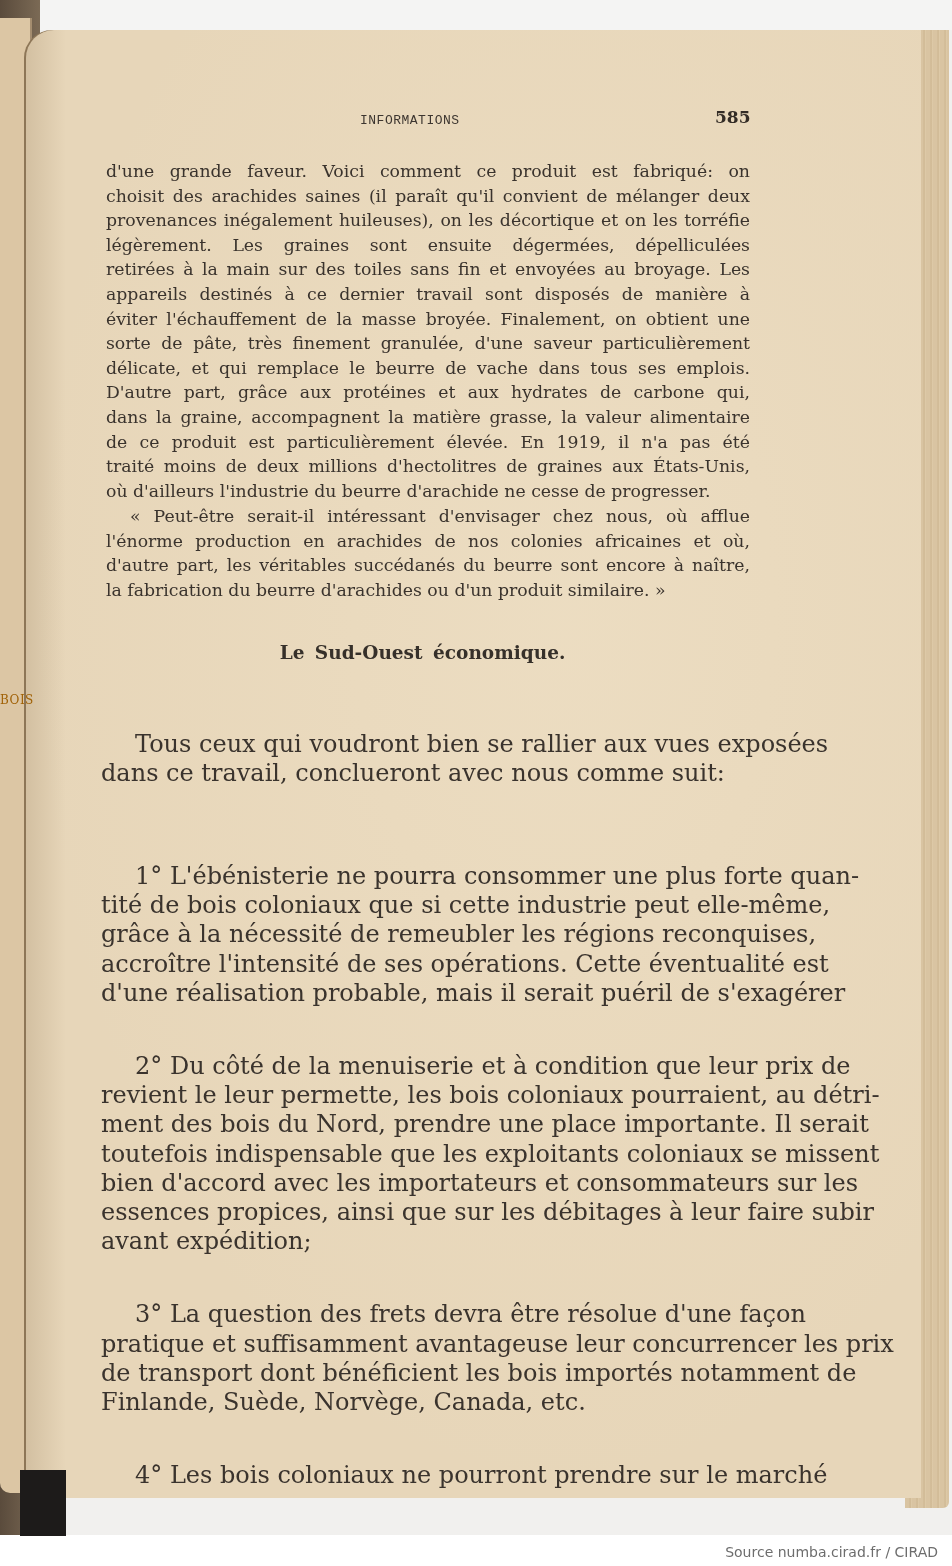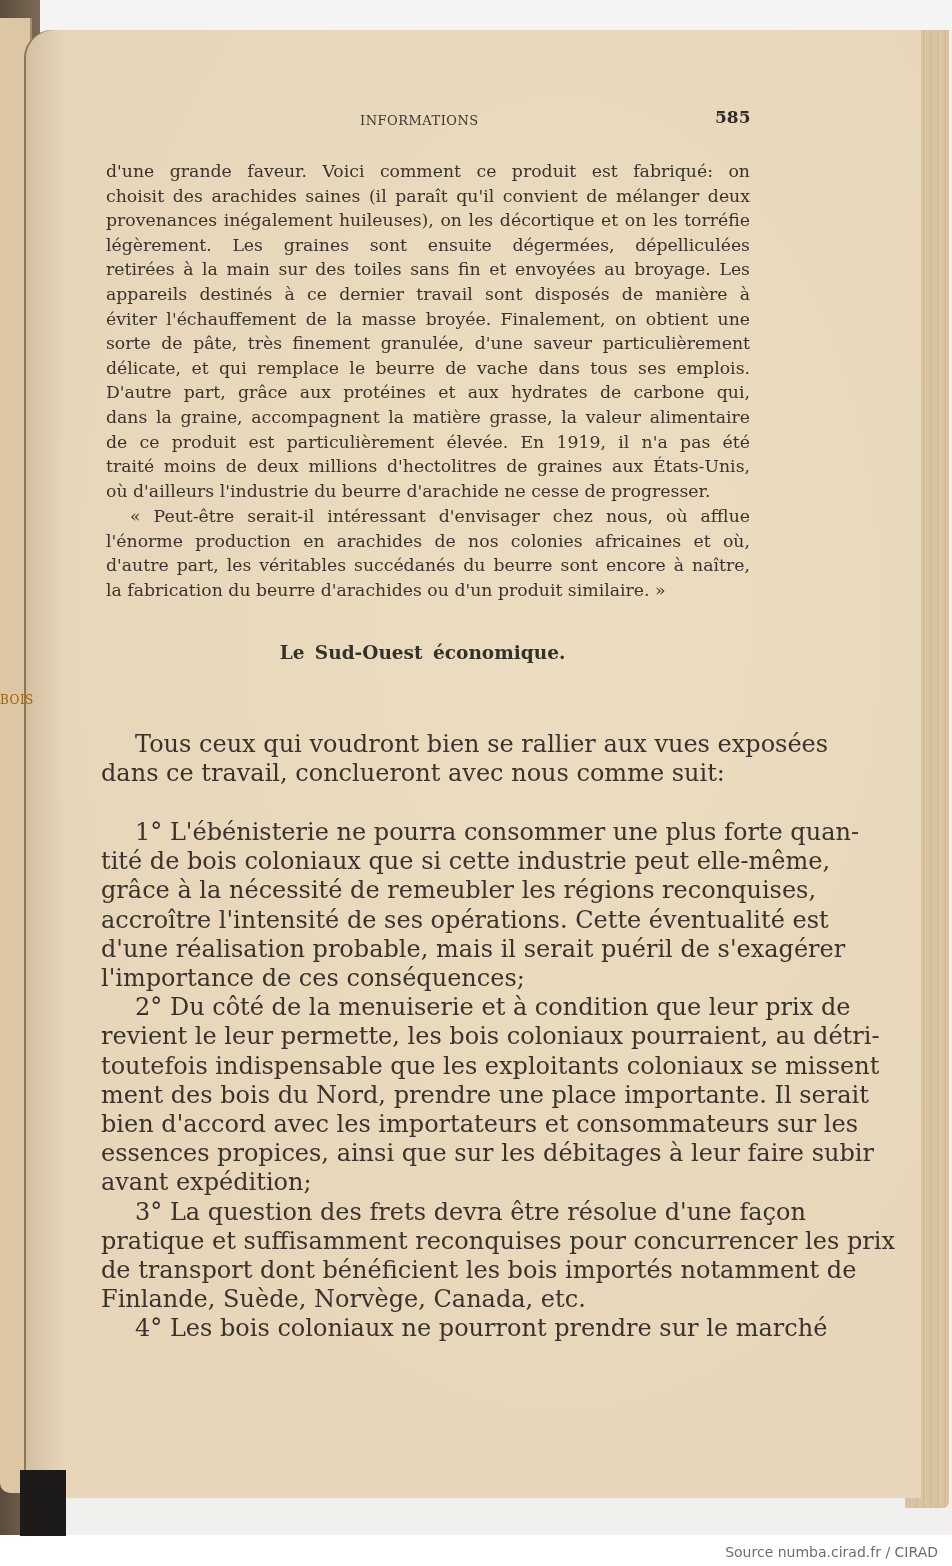--- a/index.html
+++ b/index.html
@@ -63,20 +63,21 @@
       border-top-left-radius: 28px;
       border-bottom-left-radius: 22px;
       box-shadow: -2px 0 0 #8d7657;
     }
     .running-head {
       position: absolute;
       left: 360px; top: 113px;
       font-size: 13px;
       letter-spacing: 0.5px;
       color: #3d3630;
+      font-family: Liberation Mono, monospace;
     }
     .page-number {
       position: absolute;
       left: 715px; top: 107px;
       font-size: 17px;
       font-weight: bold;
       color: #332c26;
     }
     .text-block {
       position: absolute;
@@ -138,21 +139,21 @@
       text-align-last: justify;
     }
     .body-2 .line.last {
       text-align-last: left;
     }
     .body-2 .line.indent {
       padding-left: 34px;
     }
     .intro { top: 730px; }
     .items { top: 818px; }
-    .item { margin-bottom: 0; }
+    .item { margin-bottom: 0; margin-top: 44px; }
 
     .source-credit {
       position: absolute;
       right: 14px; top: 1544px;
       font-family: "DejaVu Sans", sans-serif;
       font-size: 14px;
       color: #6d6d6d;
     }
     .bottom-white {
       position: absolute;
@@ -206,34 +207,33 @@
   <span class="line last">dans ce travail, conclueront avec nous comme suit:</span>
 </div>
 
 <div class="body-2 items">
   <div class="item">
     <span class="line indent">1° L'ébénisterie ne pourra consommer une plus forte quan-</span>
     <span class="line">tité de bois coloniaux que si cette industrie peut elle-même,</span>
     <span class="line">grâce à la nécessité de remeubler les régions reconquises,</span>
     <span class="line">accroître l'intensité de ses opérations. Cette éventualité est</span>
     <span class="line">d'une réalisation probable, mais il serait puéril de s'exagérer</span>
-    <span class="line last">l'importance de ces conséquences;</span>
   </div>
   <div class="item">
     <span class="line indent">2° Du côté de la menuiserie et à condition que leur prix de</span>
     <span class="line">revient le leur permette, les bois coloniaux pourraient, au détri-</span>
+    <span class="line">ment des bois du Nord, prendre une place importante. Il serait</span>
     <span class="line">toutefois indispensable que les exploitants coloniaux se missent</span>
-    <span class="line">ment des bois du Nord, prendre une place importante. Il serait</span>
     <span class="line">bien d'accord avec les importateurs et consommateurs sur les</span>
     <span class="line">essences propices, ainsi que sur les débitages à leur faire subir</span>
     <span class="line last">avant expédition;</span>
   </div>
   <div class="item">
     <span class="line indent">3° La question des frets devra être résolue d'une façon</span>
-    <span class="line">pratique et suffisamment reconquises pour concurrencer les prix</span>
+    <span class="line">pratique et suffisamment avantageuse leur concurrencer les prix</span>
     <span class="line">de transport dont bénéficient les bois importés notamment de</span>
     <span class="line last">Finlande, Suède, Norvège, Canada, etc.</span>
   </div>
   <div class="item">
     <span class="line indent">4° Les bois coloniaux ne pourront prendre sur le marché</span>
   </div>
 </div>
 
 <div class="bottom-white"></div>
 <div class="ribbon"></div>

